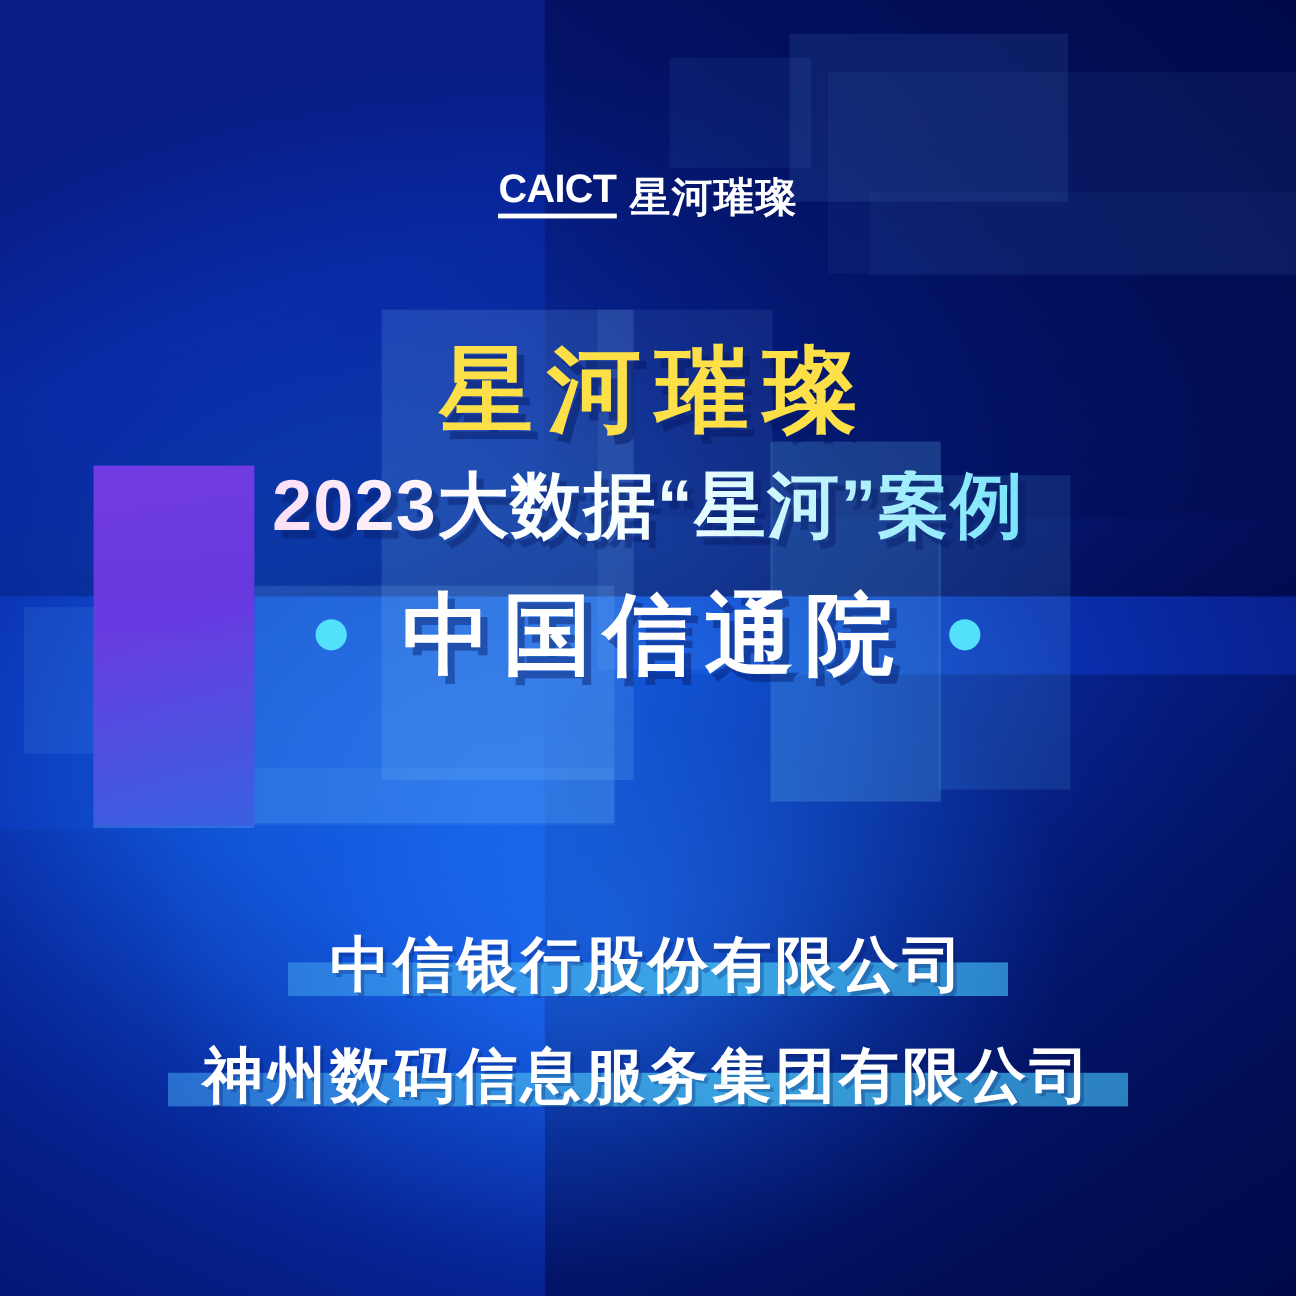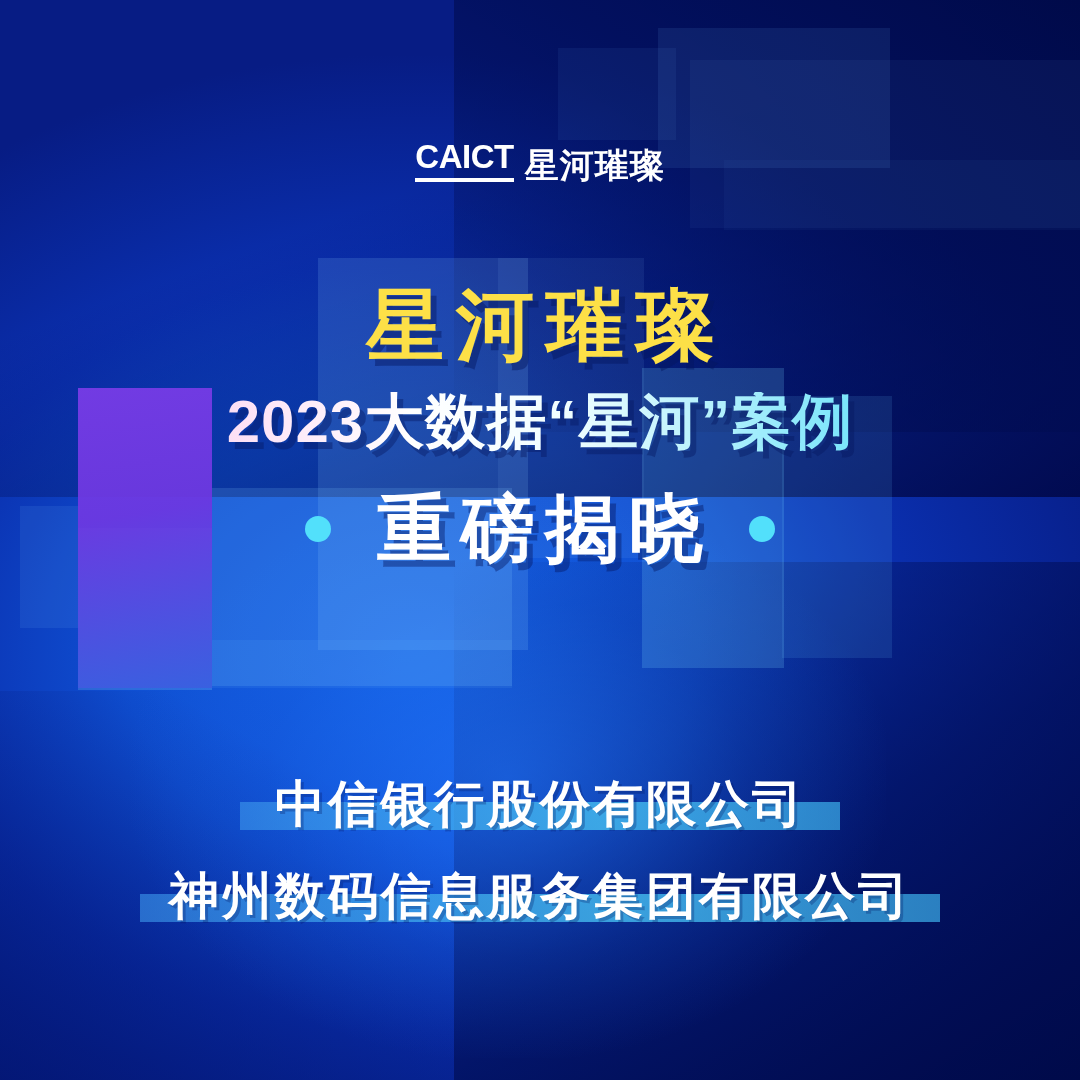--- a/index.html
+++ b/index.html
@@ -171,21 +171,21 @@
       <span class="caict-cn">星河璀璨</span>
     </div>
 
   </div>
 
   <div class="title-wrap">
     <div class="t-line1">星河璀璨</div>
     <div class="t-line2">2023大数据“星河”案例</div>
     <div class="t-line3">
       <span class="dot"></span>
-      <span class="t-line3-text">重磅揭晓</span>
+      <span class="t-line3-text">中国信通院</span>
       <span class="dot"></span>
     </div>
   </div>
 
   <div class="companies">
     <div class="company">
       <span class="hl" style="width:600px;"></span>
       <span class="txt">中信银行股份有限公司</span>
     </div>
     <div class="company">

